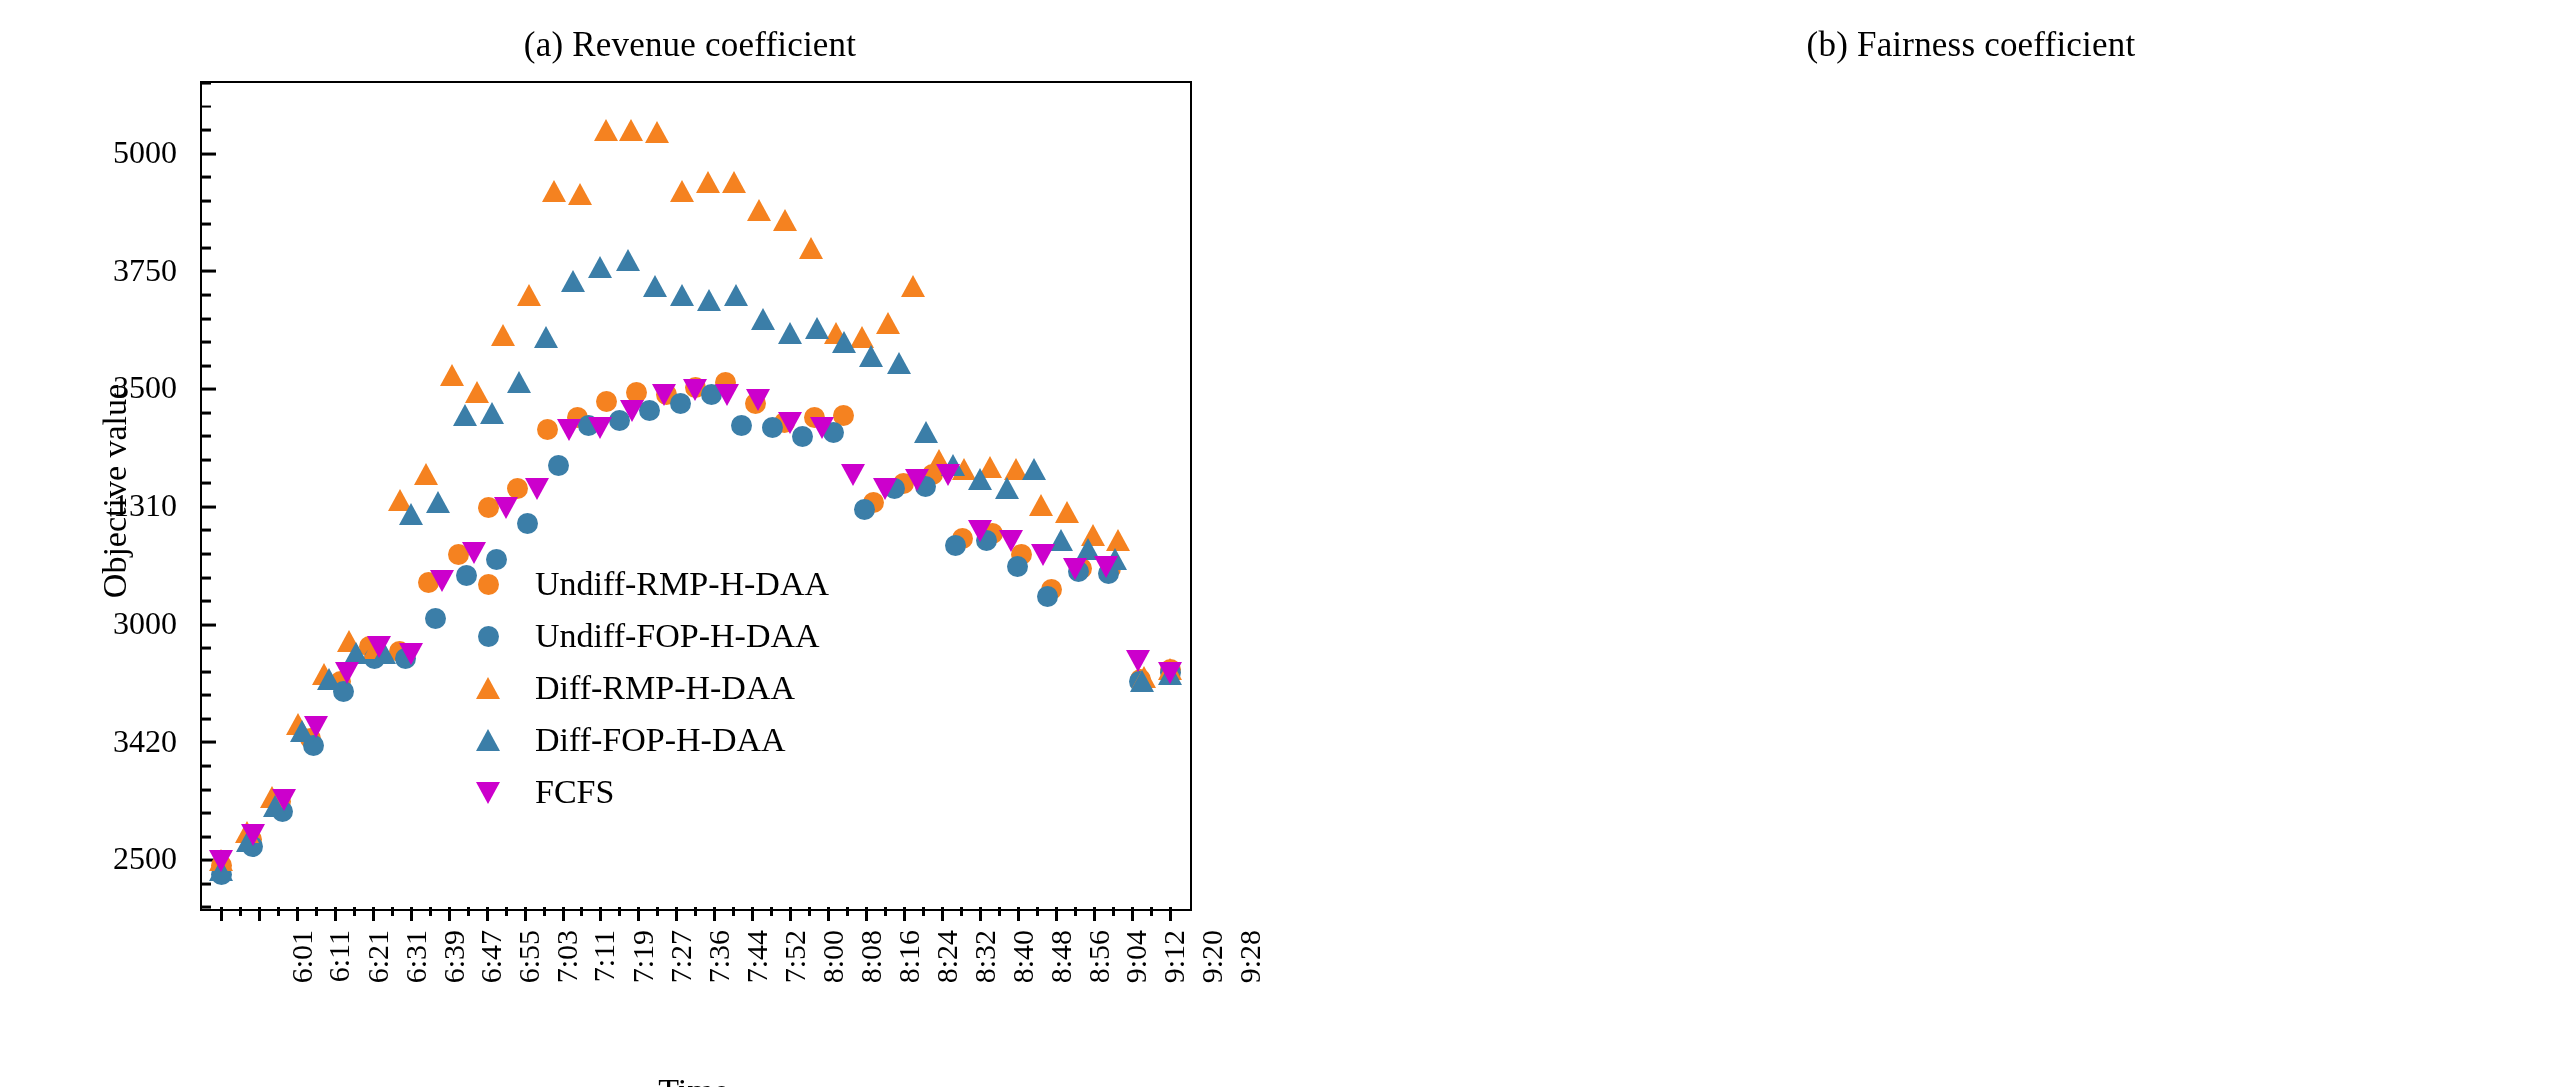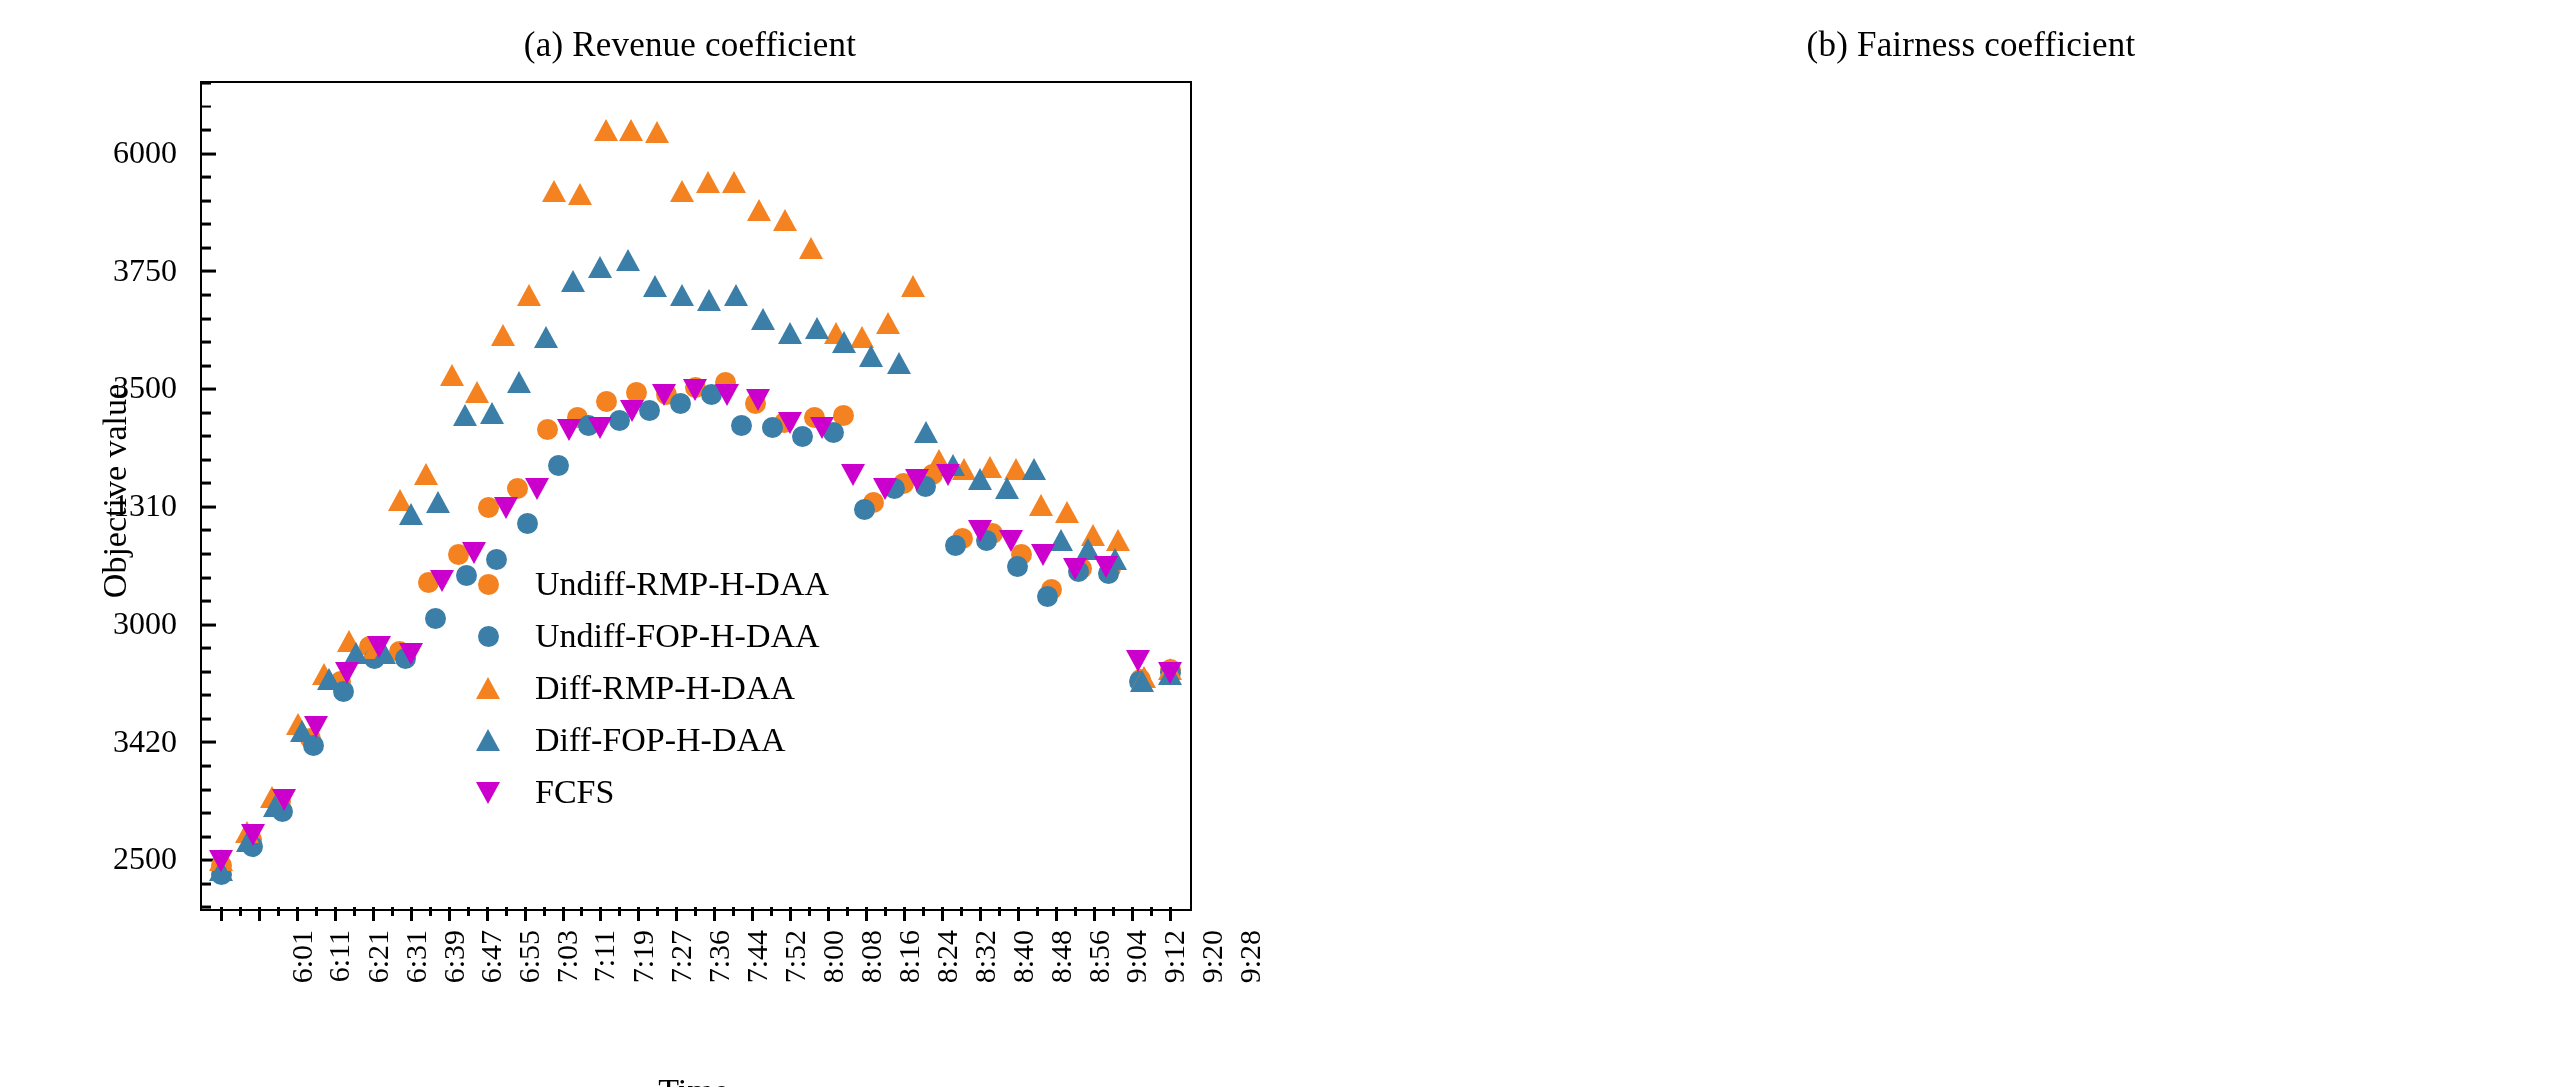--- a/index.html
+++ b/index.html
@@ -440,21 +440,21 @@
           </span>
           <span class="legend-text">FCFS</span>
         </div>
       </div>
   <div class="ytick-label" style="top: 858px; left: 0px; width: 177px;">2500</div>
       <div class="ytick-label" style="top: 741px; left: 0px; width: 177px;">3420</div>
       <div class="ytick-label" style="top: 623px; left: 0px; width: 177px;">3000</div>
       <div class="ytick-label" style="top: 505px; left: 0px; width: 177px;">1310</div>
       <div class="ytick-label" style="top: 387px; left: 0px; width: 177px;">3500</div>
       <div class="ytick-label" style="top: 270px; left: 0px; width: 177px;">3750</div>
-      <div class="ytick-label" style="top: 152px; left: 0px; width: 177px;">6000</div>
+      <div class="ytick-label" style="top: 152px; left: 0px; width: 177px;">5000</div>
       <div class="xtick-label" style="left: 232px; top: 930px;">6:01</div>
       <div class="xtick-label" style="left: 270px; top: 930px;">6:11</div>
       <div class="xtick-label" style="left: 308px; top: 930px;">6:21</div>
       <div class="xtick-label" style="left: 346px; top: 930px;">6:31</div>
       <div class="xtick-label" style="left: 384px; top: 930px;">6:39</div>
       <div class="xtick-label" style="left: 421px; top: 930px;">6:47</div>
       <div class="xtick-label" style="left: 459px; top: 930px;">6:55</div>
       <div class="xtick-label" style="left: 497px; top: 930px;">7:03</div>
       <div class="xtick-label" style="left: 535px; top: 930px;">7:11</div>
       <div class="xtick-label" style="left: 573px; top: 930px;">7:19</div>

